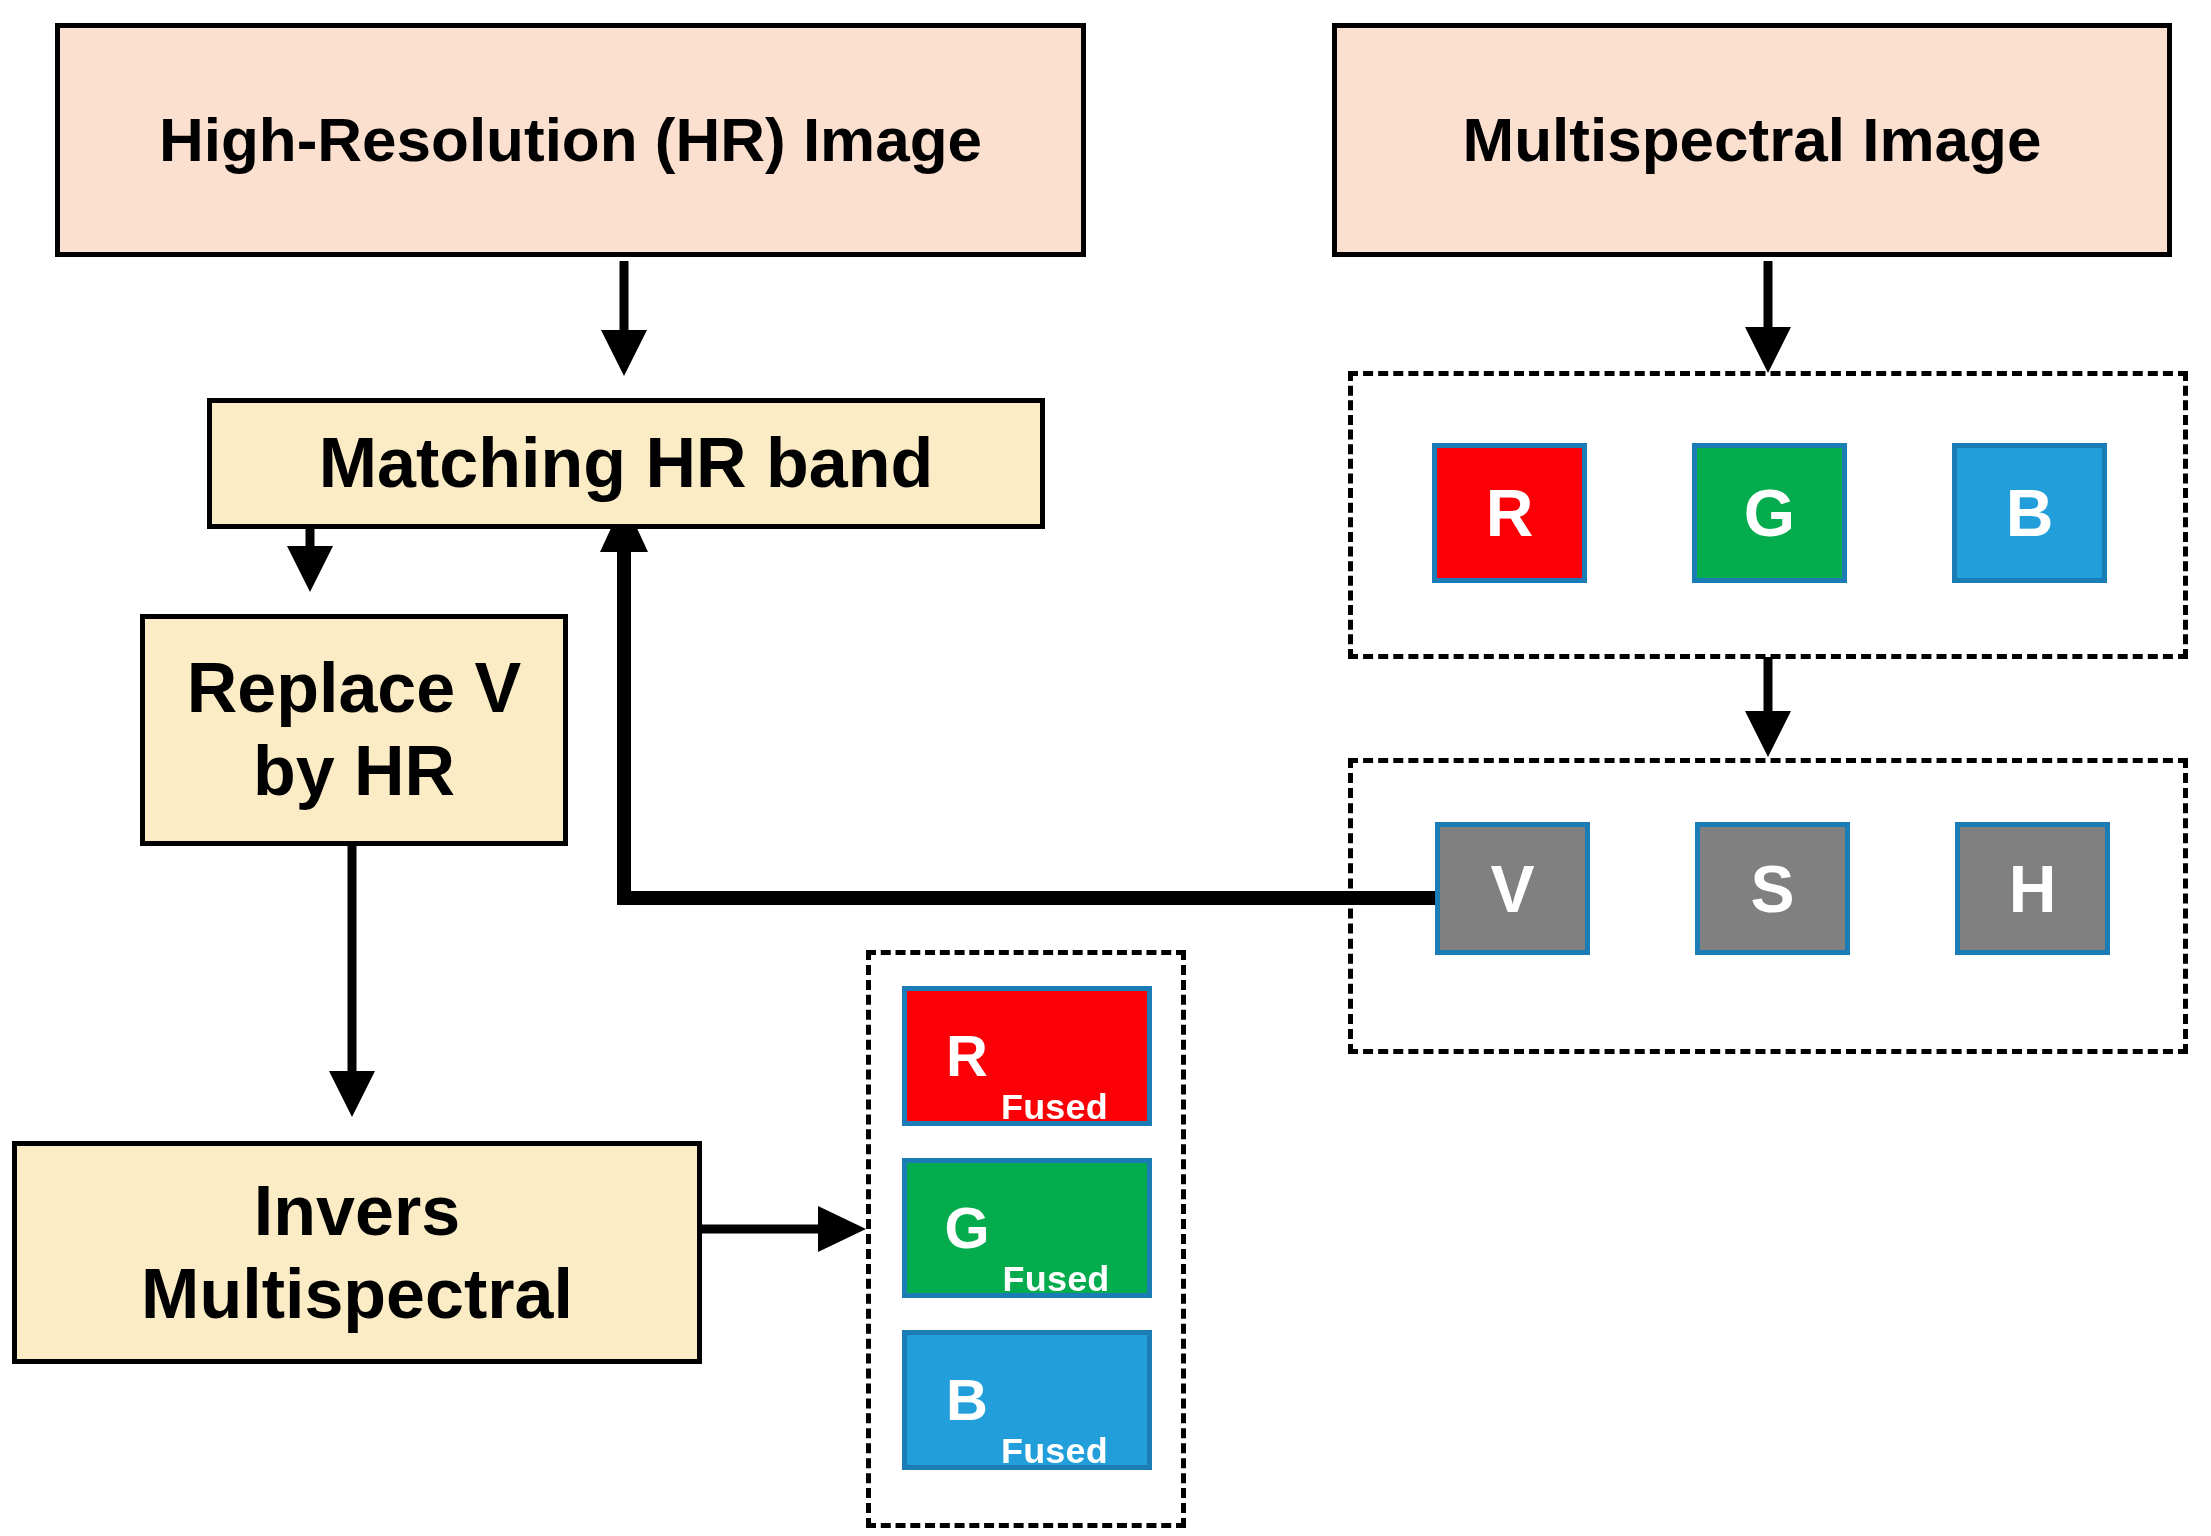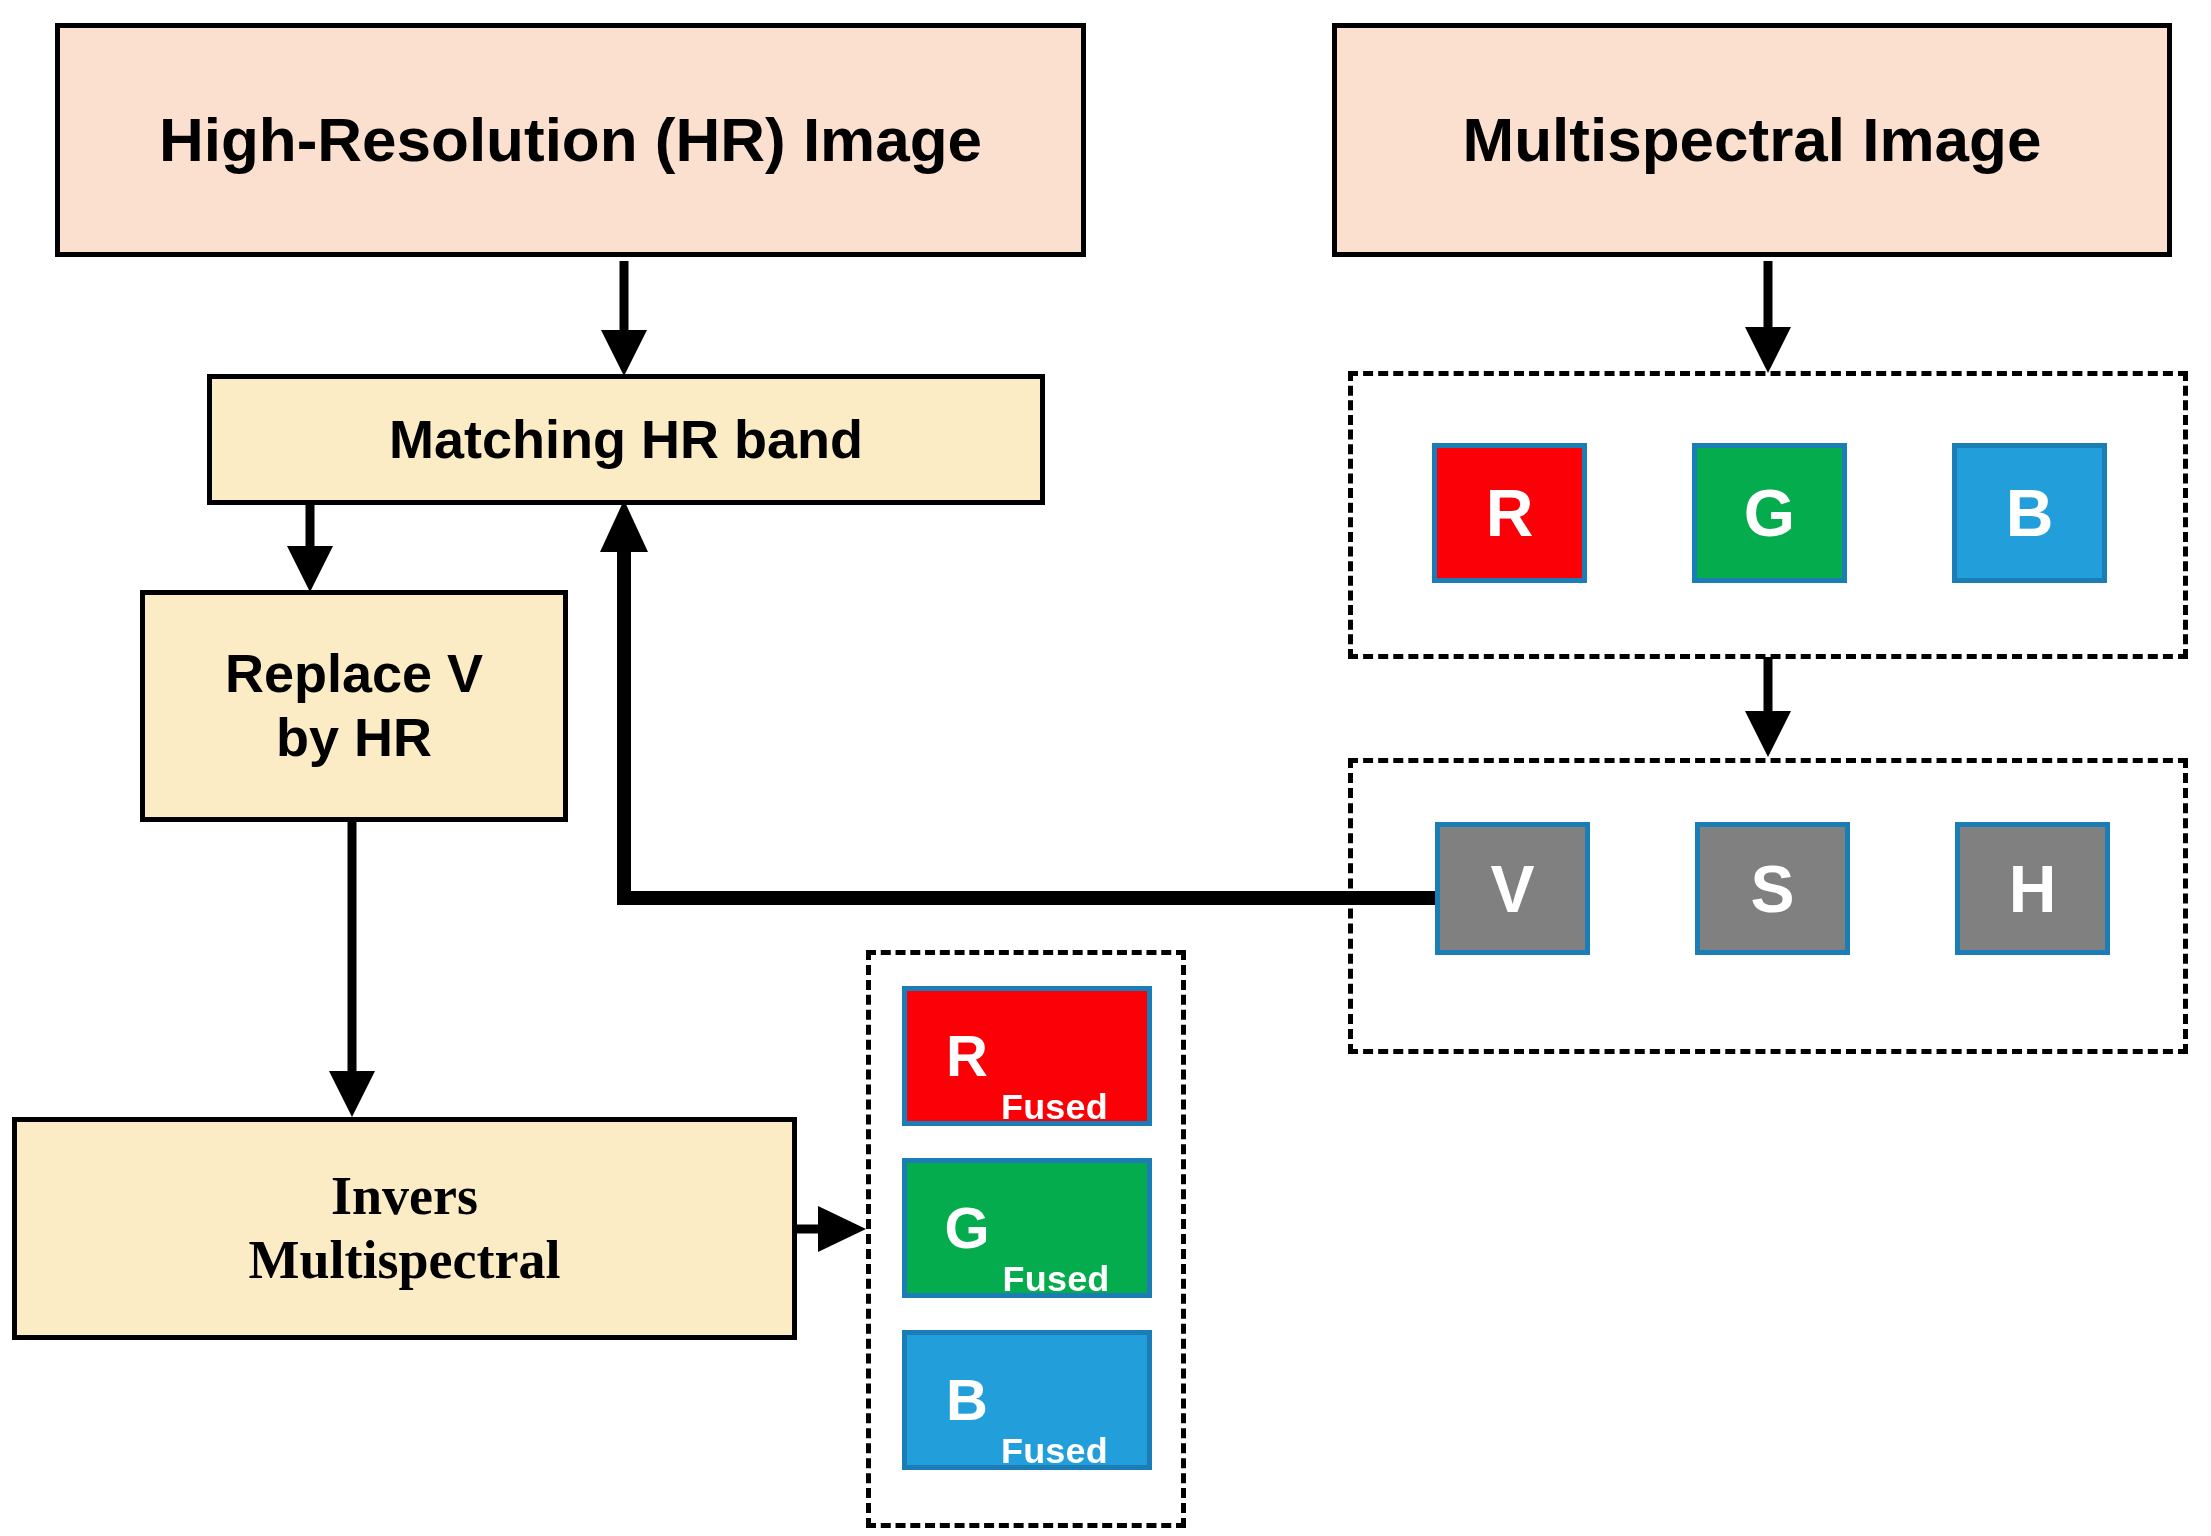--- a/index.html
+++ b/index.html
@@ -31,21 +31,22 @@
   
   .src-box {
     background: #fbe0d0;
     border: 5px solid #000000;
     font-size: 62px;
   }
   
   .proc-box {
     background: #fbecc6;
     border: 5px solid #000000;
-    font-size: 54px;
+    font-size: 70px;
+    margin-top: 24px;
   }
   
   .dashed-group {
     position: absolute;
     box-sizing: border-box;
     border: 5px dashed #000000;
     background: transparent;
   }
   
   .chip {
@@ -154,21 +155,21 @@
     <span>Matching HR band</span>
   </div>
 
   <div class="node proc-box" style="left:140px; top:590px; width:428px; height:232px;">
     <div>
       <span class="lbl-line">Replace V</span>
       <span class="lbl-line">by HR</span>
     </div>
   </div>
 
-  <div class="node proc-box" style="left:12px; top:1117px; width:785px; height:223px;font-family:Liberation Serif, serif;">
+  <div class="node proc-box" style="left:12px; top:1117px; width:690px; height:223px;">
     <div>
       <span class="lbl-line">Invers</span>
       <span class="lbl-line">Multispectral</span>
     </div>
   </div>
 
   <div class="dashed-group" style="left:1348px; top:371px; width:840px; height:288px;">
   </div>
   <div class="chip chip-red" style="left:1432px; top:443px; width:155px; height:140px;">
     <span>R</span>

